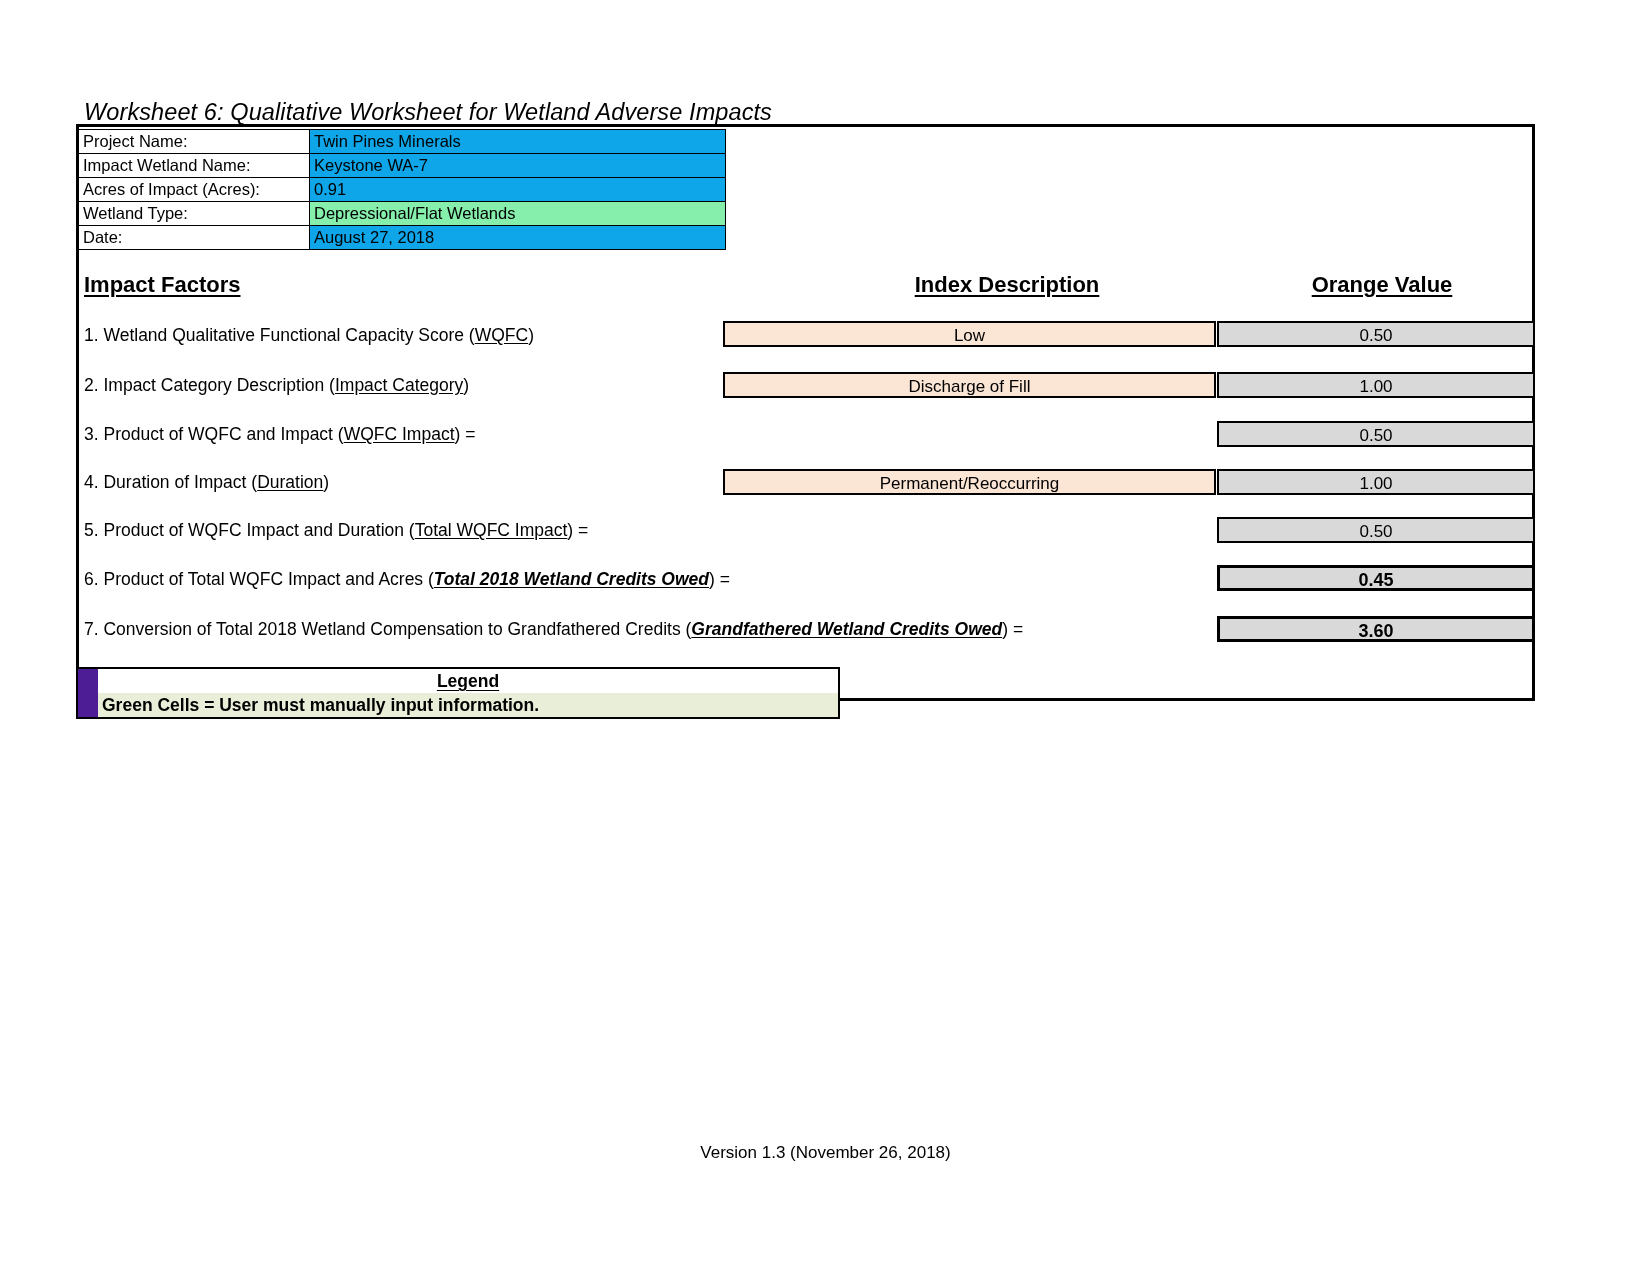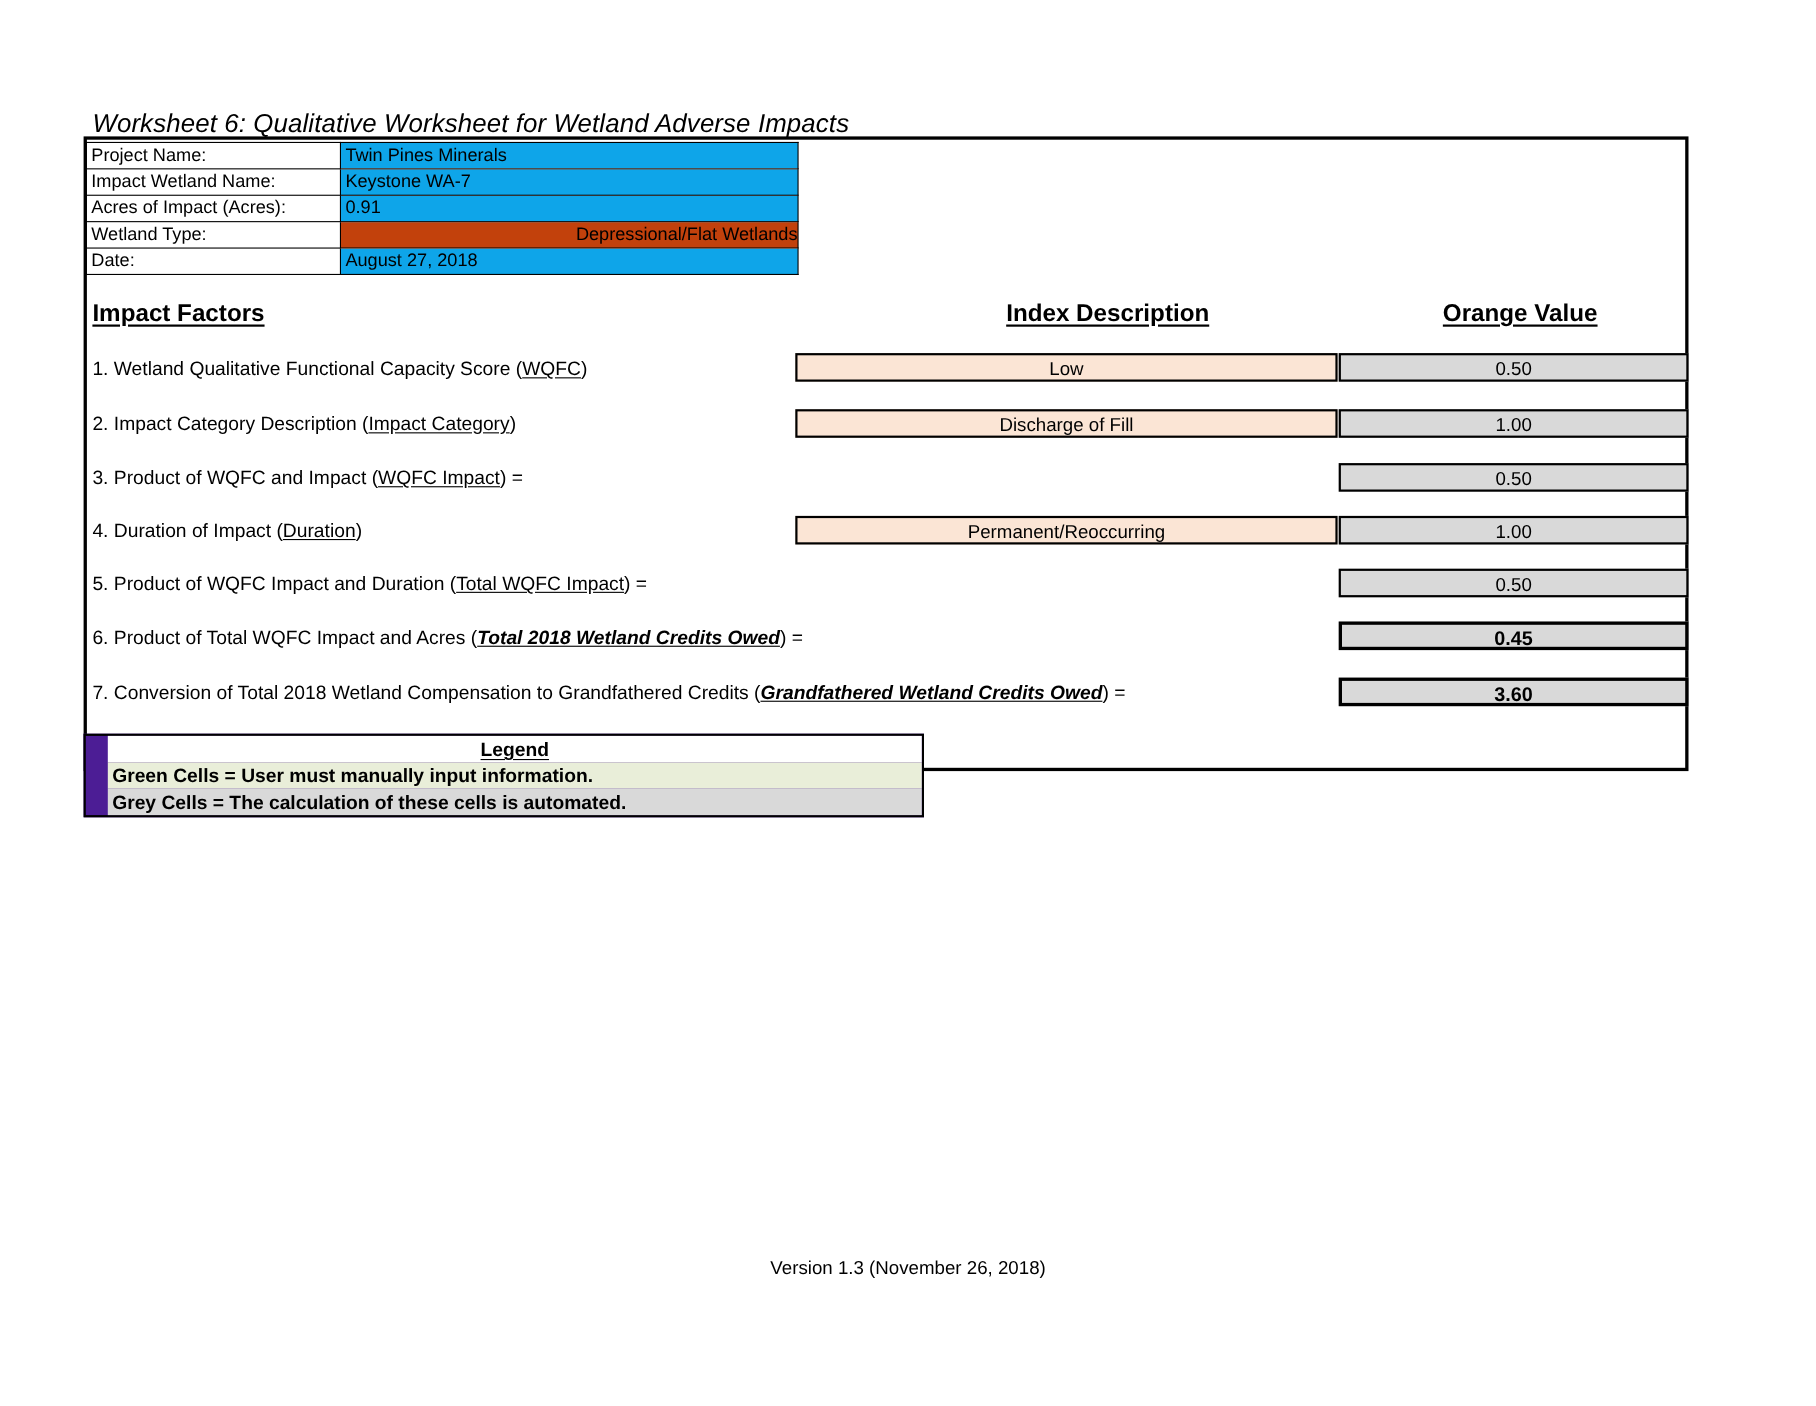--- a/index.html
+++ b/index.html
@@ -41,21 +41,21 @@
     height: 23px;
     padding: 0 0 0 4px;
     font-size: 16.5px;
     line-height: 23px;
     vertical-align: middle;
     white-space: nowrap;
     overflow: hidden;
   }
   .info-label { width: 226px; background: #ffffff; }
   .cell-green  { background: #0ea5e9; }
-  .cell-orange { background: #c2410c; text-align: right; }
+  .cell-orange { background: #86efac; }
 
   
   .main-box {
     position: absolute;
     left: 76px;
     top: 124px;
     width: 1459px;
     height: 577px;
     border: 3px solid #000000;
     box-sizing: border-box;
@@ -227,16 +227,15 @@
 
 <div class="factor-label" style="top:569px"><span>6. Product of Total WQFC Impact and Acres (</span><span class="term-strong">Total 2018 Wetland Credits Owed</span><span>) =</span></div>
 <div class="value-cell strong" style="top:565px">0.45</div>
 
 <div class="factor-label" style="top:619px"><span>7. Conversion of Total 2018 Wetland Compensation to Grandfathered Credits (</span><span class="term-strong">Grandfathered Wetland Credits Owed</span><span>) =</span></div>
 <div class="value-cell strong" style="top:616px">3.60</div>
 
 <div class="legend-box">
   <div class="legend-title">Legend</div>
   <div class="legend-row lg-green">Green Cells = User must manually input information.</div>
-  <div class="legend-row lg-grey">Grey Cells = The calculation of these cells is automated.</div>
 </div>
 
 <div class="footer">Version 1.3 (November 26, 2018)</div>
 
 </body></html>

